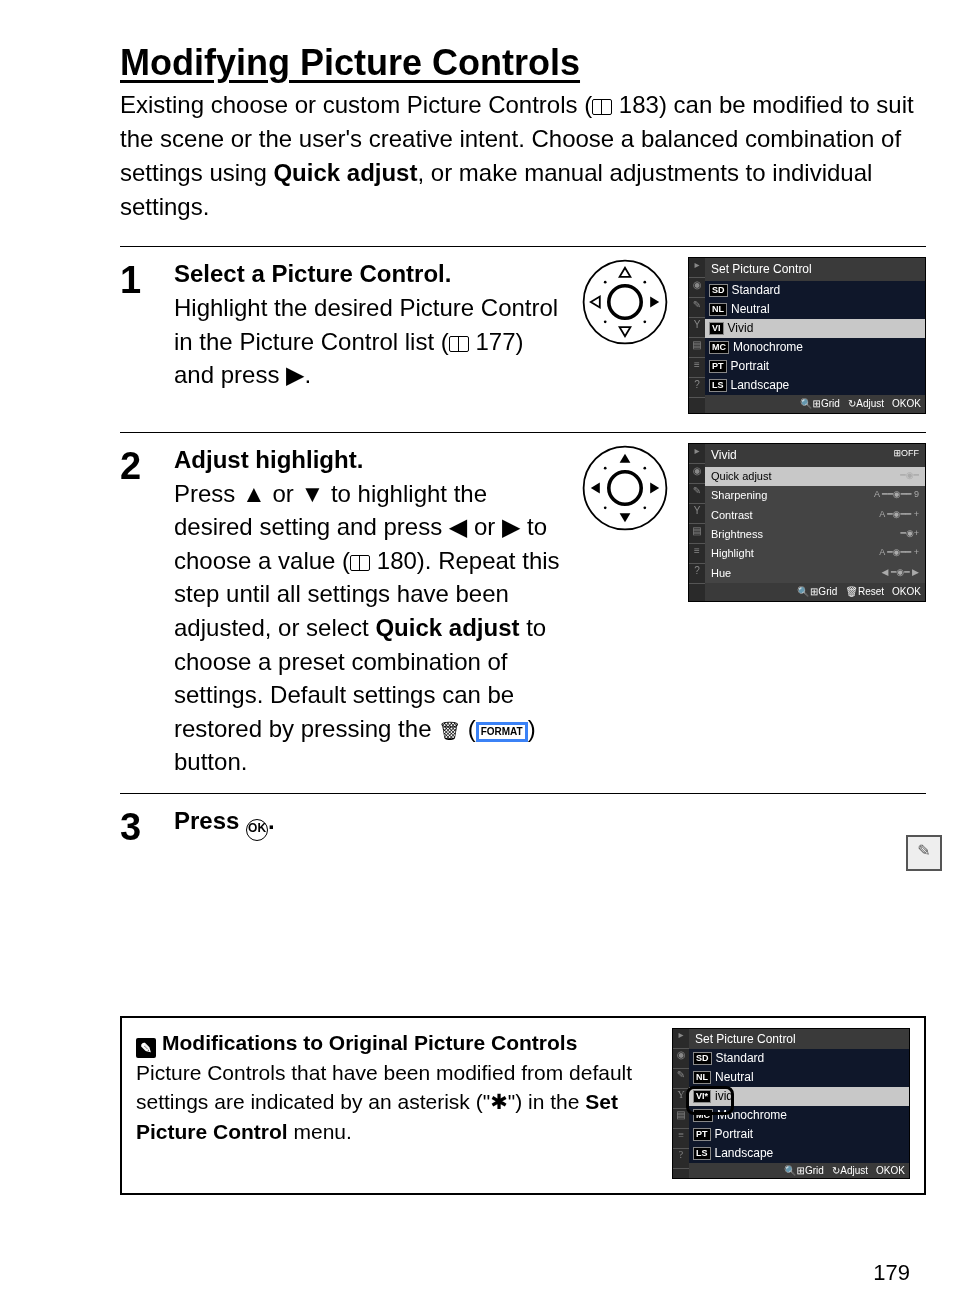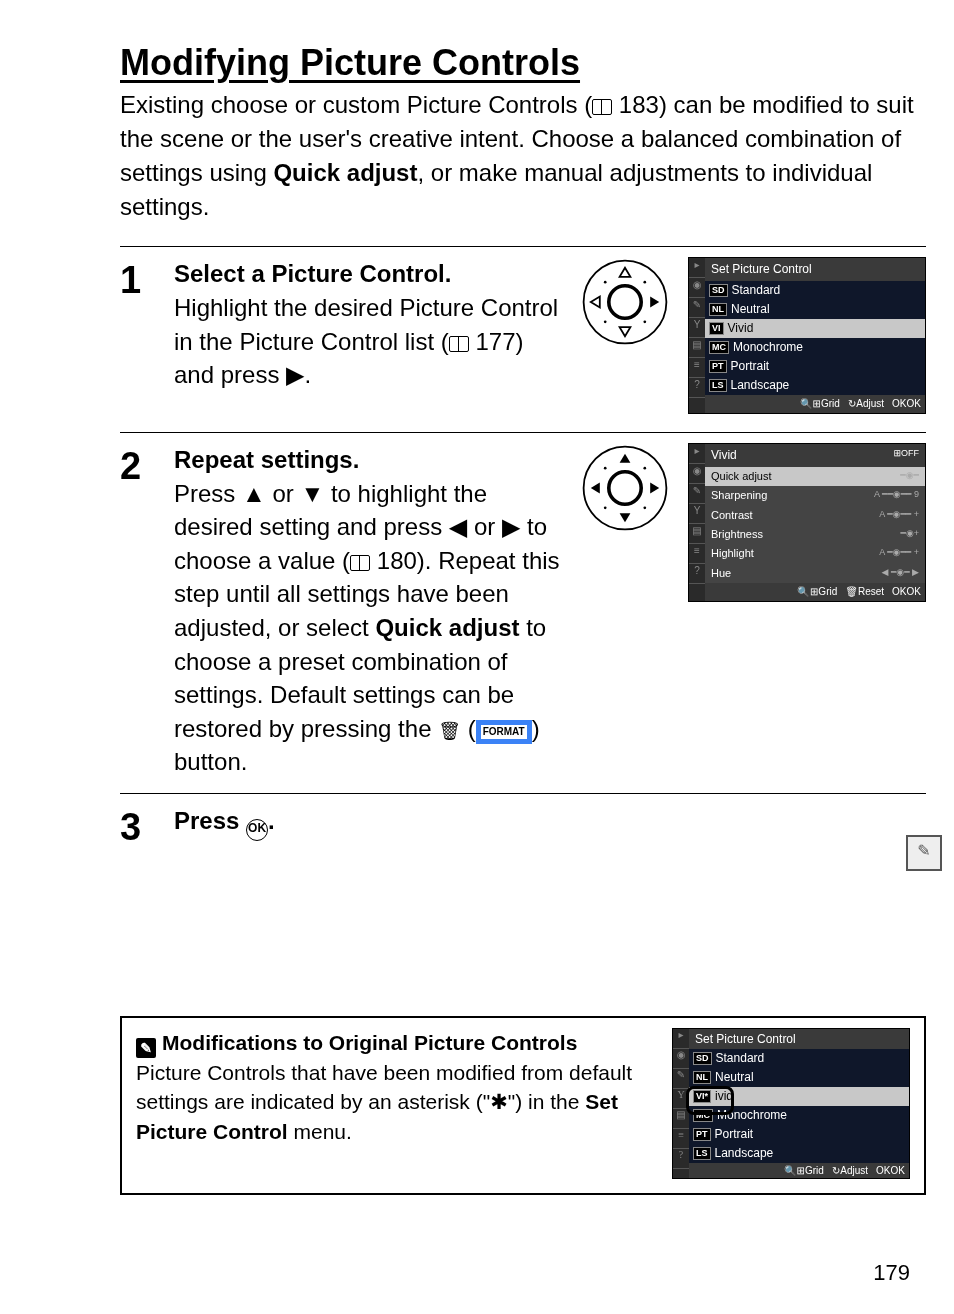--- a/index.html
+++ b/index.html
@@ -32,21 +32,21 @@
   .settings-row.hl{background:#c8c8c8;color:#000;}
   .slider{font-size:9px;color:#aaa;}
   .infobox{border:2px solid #000;margin:60px 0 0 0;padding:10px 14px 14px 14px;display:flex;gap:16px;align-items:flex-start;}
   .infobox-left{flex:1;font-size:21px;line-height:1.4;font-family:"Segoe UI","Myriad Pro",Arial,sans-serif;}
   .infobox-title{font-weight:700;}
   .pencil{display:inline-block;width:20px;height:20px;background:#000;color:#fff;font-size:14px;text-align:center;line-height:20px;font-weight:bold;border-radius:2px;margin-right:6px;vertical-align:-3px;}
   .pagenum{position:absolute;bottom:28px;right:64px;font-size:22px;font-family:"Segoe UI",Arial,sans-serif;}
   .edgeicon{position:absolute;right:32px;top:835px;width:32px;height:32px;border:2px solid #555;background:#eee;font-size:16px;text-align:center;line-height:28px;color:#555;}
   .ok{display:inline-block;border:1.5px solid #000;border-radius:50%;font-size:12px;width:20px;height:20px;line-height:17px;text-align:center;font-weight:bold;vertical-align:-3px;}
   .trash{display:inline-block;font-size:18px;}
-  .format{display:inline-block;border:5px solid #3b82f6;font-size:10px;padding:0 2px;font-weight:bold;vertical-align:2px;}
+  .format{display:inline-block;border:3px solid #3b82f6;font-size:10px;padding:0 2px;font-weight:bold;vertical-align:2px;}
   .step-content-row{display:flex;align-items:flex-start;}
   .step-text{flex:1;}
   .dpad svg{width:100%;height:auto;display:block;}
   .circle-mark{display:inline-block;border:2px solid #000;border-radius:8px;position:absolute;}
 </style>
 </head>
 <body>
 
 <div class="page">
 
@@ -131,21 +131,21 @@
     </div>
   </div>
 
   <hr class="sep" style="margin-top:18px;">
 
   <div class="step">
     <div class="step-num">2</div>
     <div class="step-body">
       <div class="step-content-row">
         <div class="step-text">
-          <span class="step-title">Repeat settings.</span><br>
+          <span class="step-title">Adjust highlight.</span><br>
           <span>Press </span><span class="glyph">▲</span><span> or </span><span class="glyph">▼</span><span> to highlight the desired setting and press </span><span class="glyph">◀</span><span> or </span><span class="glyph">▶</span><span> to choose a value (</span><span class="bookicon"></span><span> 180).  Repeat this step until all settings have been adjusted, or select </span><b>Quick adjust</b><span> to choose a preset combination of settings.  Default settings can be restored by pressing the </span><span class="trash">🗑</span> (<span class="format">FORMAT</span>)<span> button.</span>
         </div>
         <div class="step-right">
           <div class="dpad">
             <svg viewBox="0 0 100 100">
                 <circle cx="50" cy="50" r="46" fill="none" stroke="#000" stroke-width="2"></circle>
                 <circle cx="50" cy="50" r="18" fill="none" stroke="#000" stroke-width="4"></circle>
                 <path d="M50 12 l-6 10 h12 z" fill="#000"></path>
                 <path d="M50 88 l-6 -10 h12 z" fill="#000"></path>
                 <path d="M12 50 l10 -6 v12 z" fill="#000"></path>

